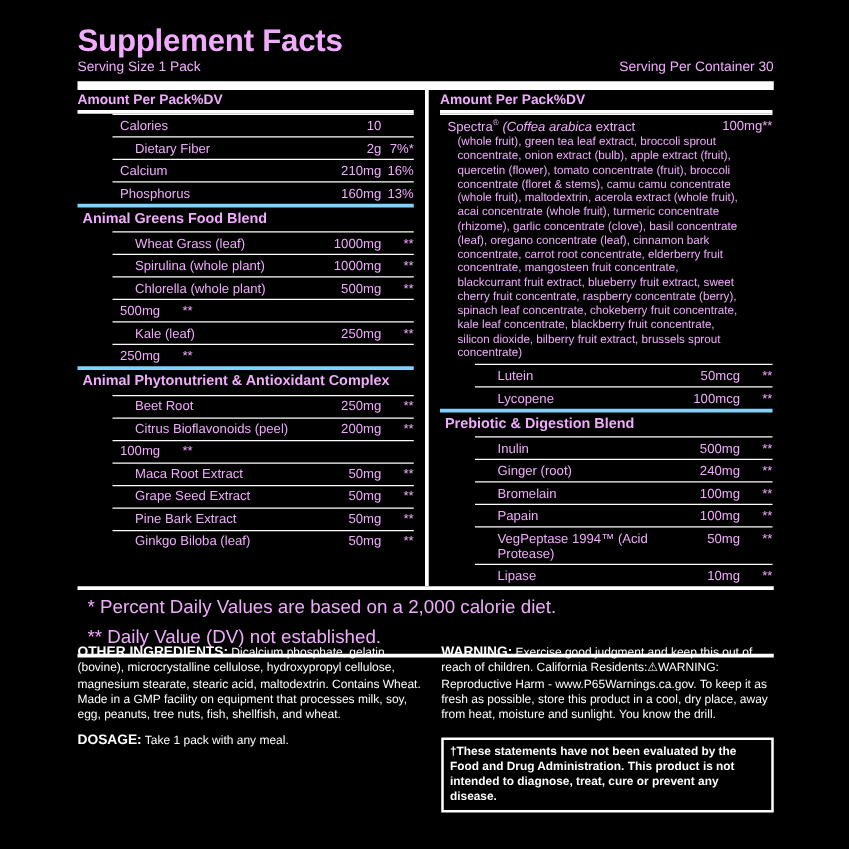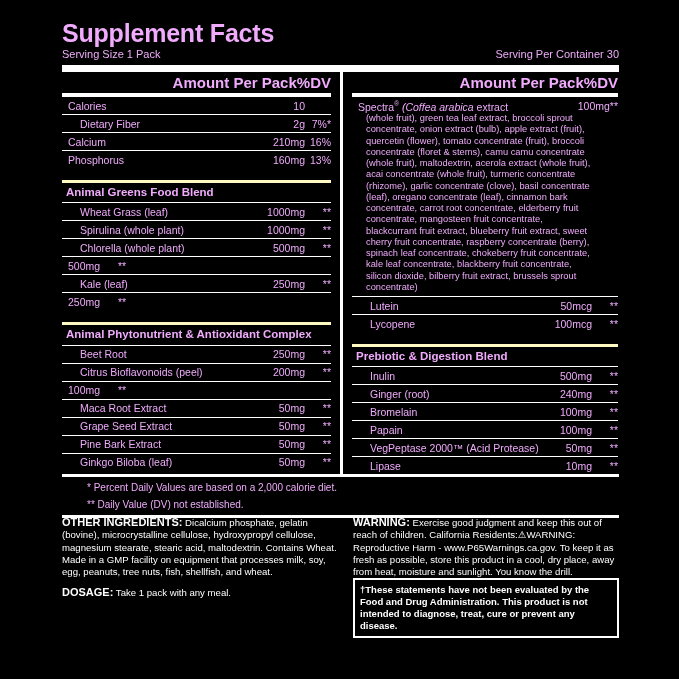--- a/index.html
+++ b/index.html
@@ -25,62 +25,62 @@
   }
   .rule-thick{height:7px;background:#fff;margin:3px 0 0 0;}
   .rule-med{height:3px;background:#fff;}
 
   .cols{display:flex;gap:0;}
   .col{width:278px;box-sizing:border-box;}
   .col.left{padding-right:9px;}
   .col.right{padding-left:9px;border-left:3px solid #fff;}
 
   .colhead{
-    display:flex;justify-content:flex-end;
-    font-size:15px;font-weight:bold;padding:2px 0 2px 0;
+    display:flex;justify-content:flex-start;
+    font-size:11px;font-weight:bold;padding:2px 0 2px 0;
   }
   .row{
-    display:flex;align-items:center;
+    display:flex;align-items:flex-start;
     font-size:10.5px;
     padding:2.5px 0 2.5px 0;
     border-top:1px solid #fff;
+    margin-left:28px;
   }
   .row .nm{flex:1 1 auto;padding-left:6px;}
   .row.indent .nm{padding-left:18px;}
   .row .amt{flex:0 0 auto;text-align:right;padding-left:6px;white-space:nowrap;}
   .row .dv{flex:0 0 26px;text-align:right;white-space:nowrap;}
   .blendhead{
     font-size:11.5px;font-weight:bold;
-    padding:3px 0 3px 4px;border-top:3px solid #fef9c3;
+    padding:3px 0 3px 4px;border-top:3px solid #7dd3fc;
     line-height:1.15;
-    margin-top:12px;
   }
   .spectra-row{
     display:flex;font-size:10.5px;border-top:1px solid #fff;padding:2.5px 0 0 0;
   }
   .spectra-row .nm{flex:1 1 auto;padding-left:6px;}
   .spectra-body{
     font-size:9.3px;line-height:1.21;padding:1px 26px 3px 14px;
   }
   .footnote{
-    font-size:10px;line-height:1.3;padding:4px 0 0 8px;margin-left:17px;
+    font-size:15px;line-height:1.3;padding:4px 0 0 8px;
   }
   .bottom-sep{height:3px;background:#fff;margin-top:4px;}
 
   #bottom{
     position:absolute;left:62px;top:515px;width:557px;display:flex;
   }
   .bcol{box-sizing:border-box;}
   .bleft{width:283px;padding-right:8px;}
   .bright{width:274px;padding-left:8px;}
   .bhead{font-size:11px;font-weight:bold;}
   .btext{font-size:9.6px;line-height:1.28;}
   .bblock{margin-bottom:7px;}
   .warnbox{
-    border:2px solid #fff;margin-top:0;padding:4px 5px;
+    border:2px solid #fff;margin-top:12px;padding:4px 5px;
     font-size:9.5px;line-height:1.25;font-weight:bold;
   }
   .ital{font-style:italic;}
   sup{font-size:6.5px;}
 </style>
 </head>
 <body>
 
 <div id="panel">
 
@@ -231,21 +231,21 @@
         <span class="nm">Bromelain</span>
         <span class="amt">100mg</span>
         <span class="dv">**</span>
       </div>
       <div class="row indent">
         <span class="nm">Papain</span>
         <span class="amt">100mg</span>
         <span class="dv">**</span>
       </div>
       <div class="row indent">
-        <span class="nm">VegPeptase 2000™ (Acid Protease)</span>
+        <span class="nm">VegPeptase 1994™ (Acid Protease)</span>
         <span class="amt">50mg</span>
         <span class="dv">**</span>
       </div>
       <div class="row indent">
         <span class="nm">Lipase</span>
         <span class="amt">10mg</span>
         <span class="dv">**</span>
       </div>
     </div>
   </div>

